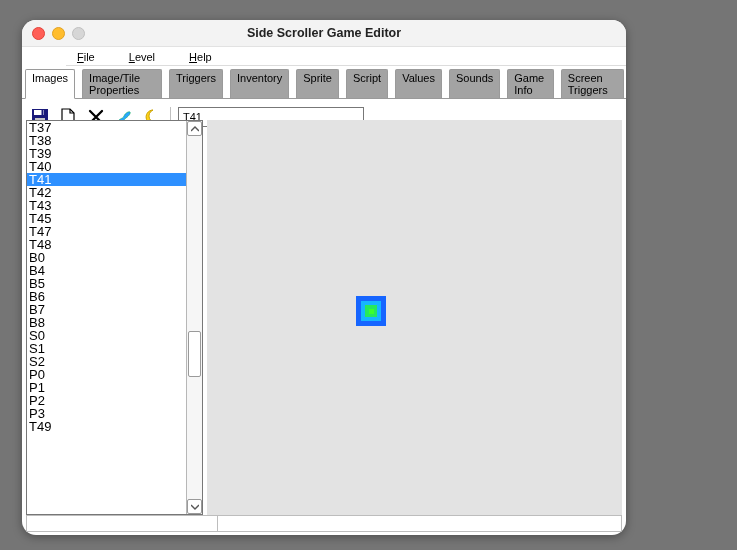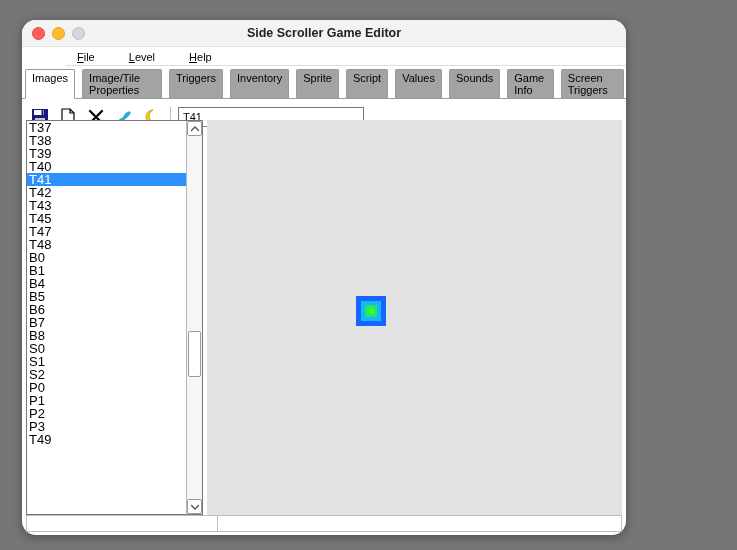--- a/index.html
+++ b/index.html
@@ -304,21 +304,20 @@
           <div class="list-item">T38</div>
           <div class="list-item">T39</div>
           <div class="list-item">T40</div>
           <div class="list-item selected">T41</div>
           <div class="list-item">T42</div>
           <div class="list-item">T43</div>
           <div class="list-item">T45</div>
           <div class="list-item">T47</div>
           <div class="list-item">T48</div>
           <div class="list-item">B0</div>
-          <div class="list-item">B1</div>
           <div class="list-item">B4</div>
           <div class="list-item">B5</div>
           <div class="list-item">B6</div>
           <div class="list-item">B7</div>
           <div class="list-item">B8</div>
           <div class="list-item">S0</div>
           <div class="list-item">S1</div>
           <div class="list-item">S2</div>
           <div class="list-item">P0</div>
           <div class="list-item">P1</div>

